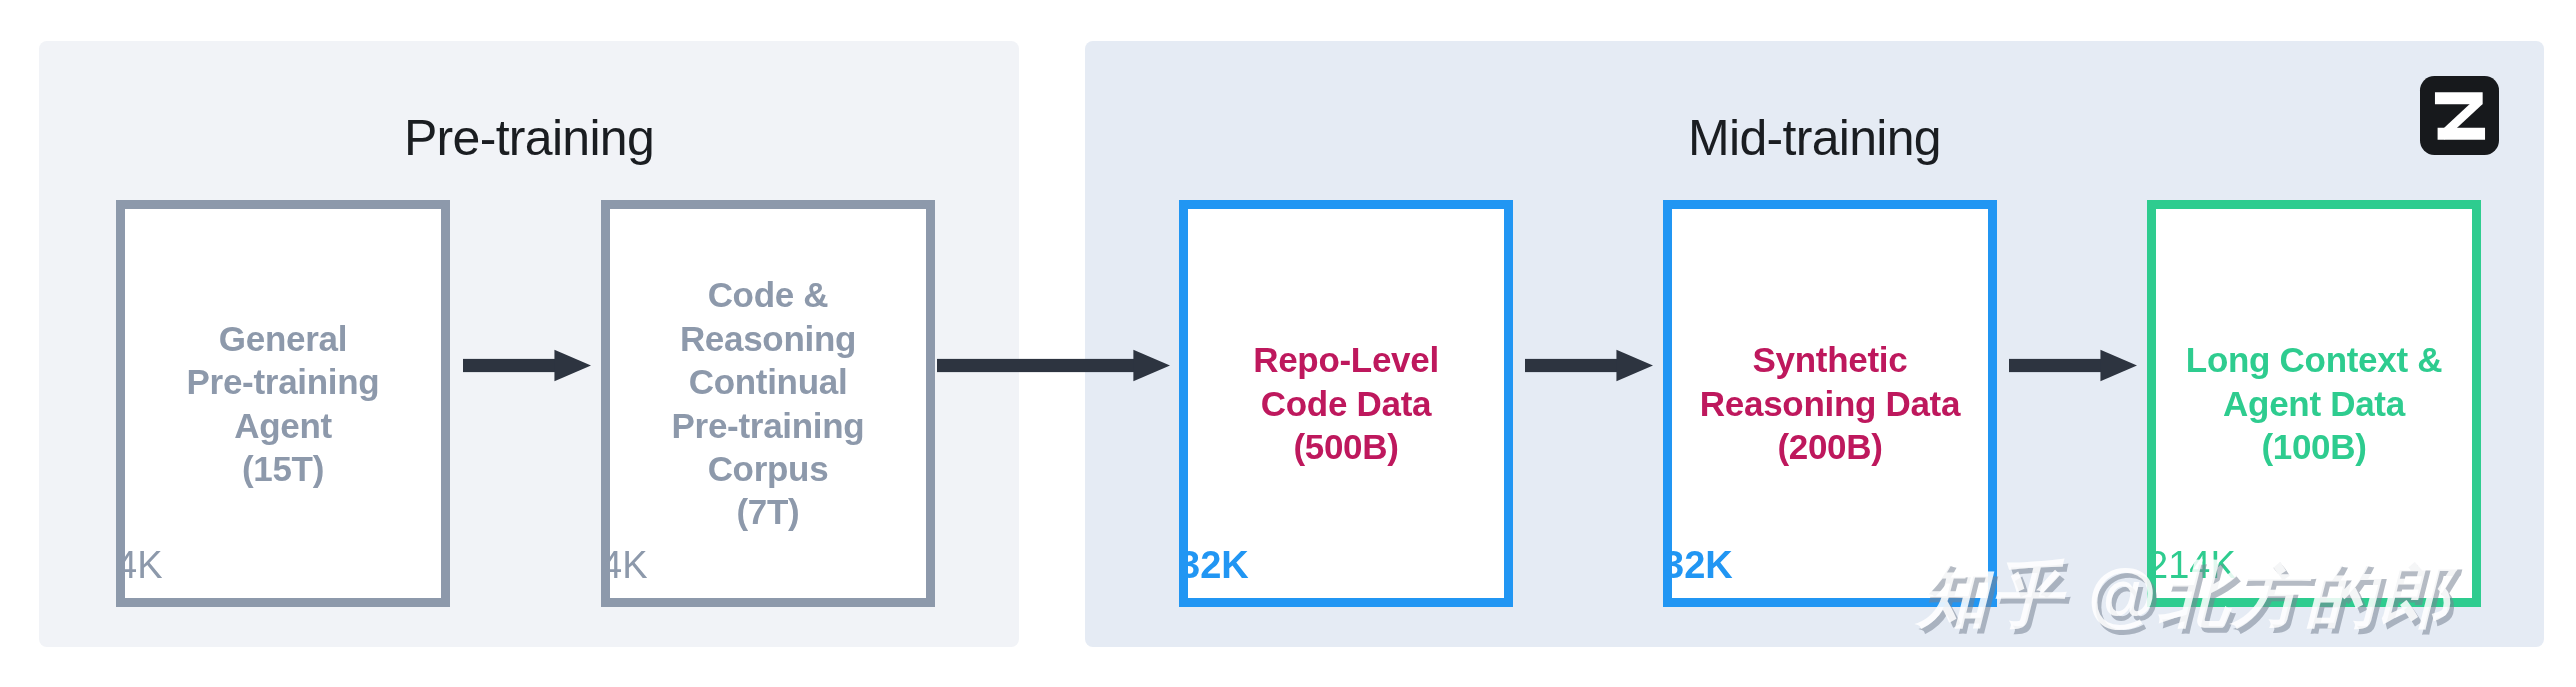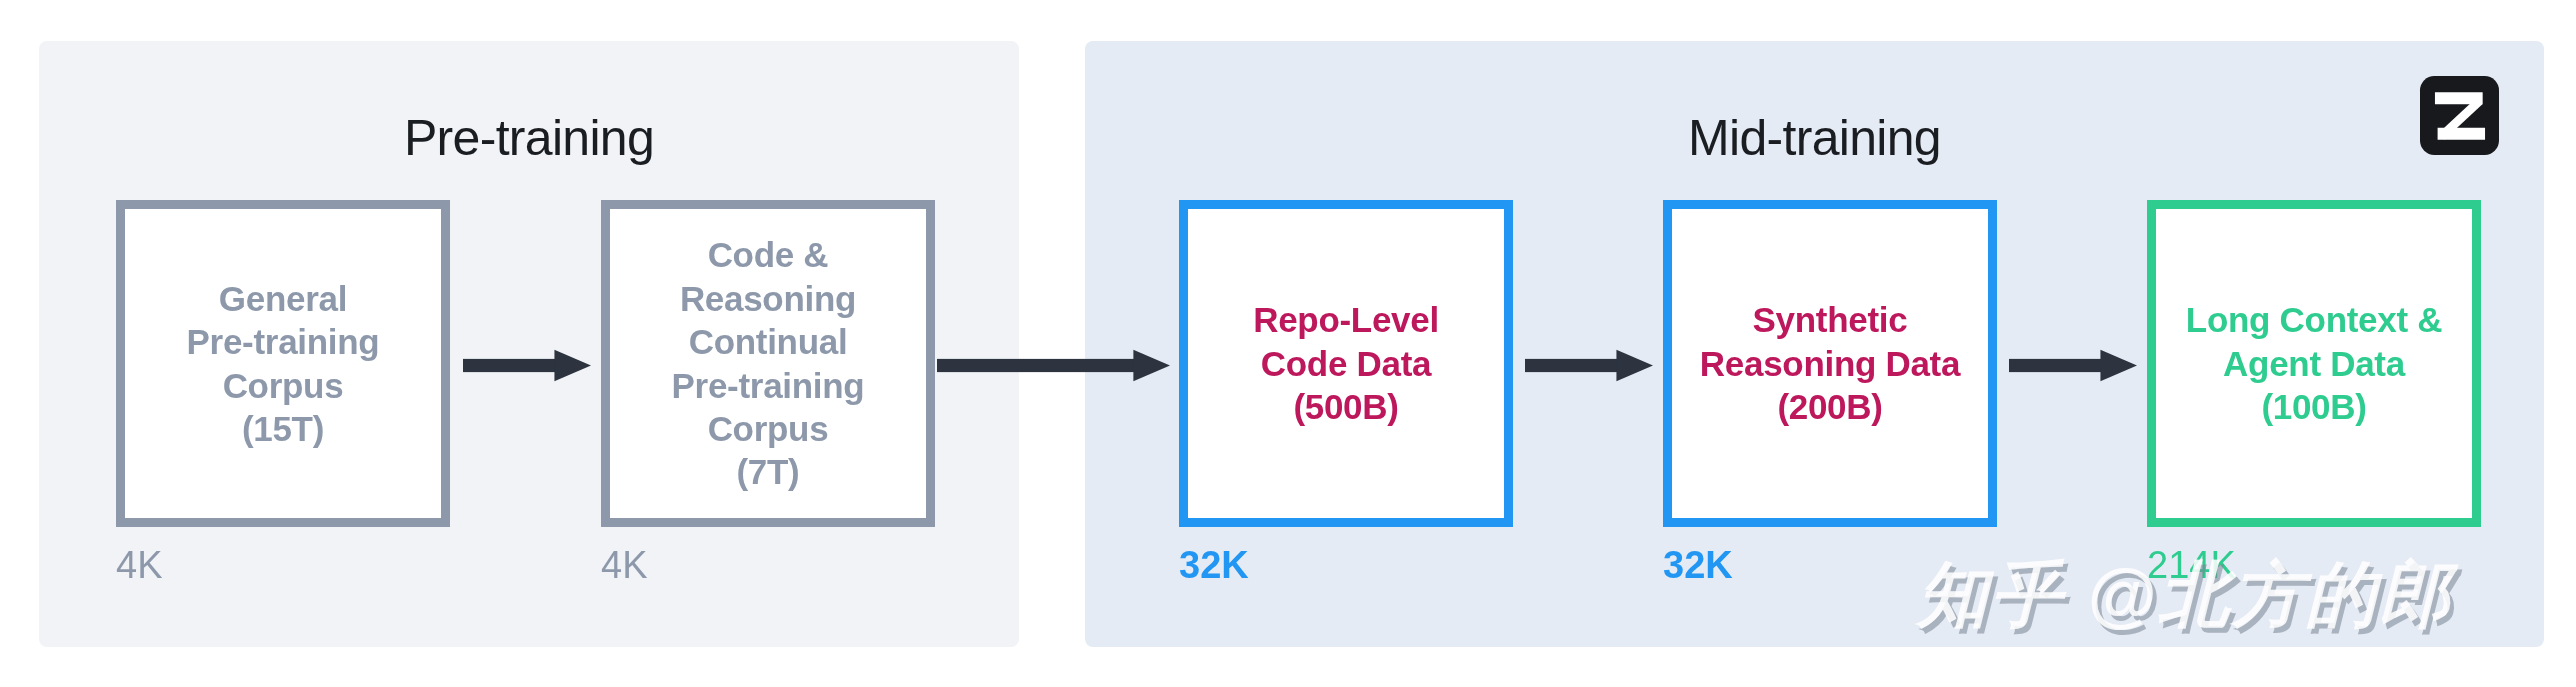--- a/index.html
+++ b/index.html
@@ -44,21 +44,21 @@
     letter-spacing: -0.7px;
     color: #1A1D21;
     white-space: nowrap;
   }
 
   
   .stage {
     position: absolute;
     top: 200px;
     width: 334px;
-    height: 327px;
+    height: 407px;
     background: #FFFFFF;
     box-sizing: border-box;
     display: flex;
     align-items: center;
     justify-content: center;
   }
   .stage-label {
     text-align: center;
     font-size: 35px;
     font-weight: bold;
@@ -152,21 +152,21 @@
   <div class="panel-title">Pre-training</div>
 </div>
 
 <div class="panel" id="panel-midtraining">
   <div class="panel-title">Mid-training</div>
 </div>
 
 <div class="stage gray" id="stage-general">
   <div class="stage-label">General
 Pre-training
-Corpus
+Agent
 (15T)</div>
 </div>
 
 <div class="stage gray" id="stage-code">
   <div class="stage-label">Code &amp;
 Reasoning
 Continual
 Pre-training
 Corpus
 (7T)</div>

